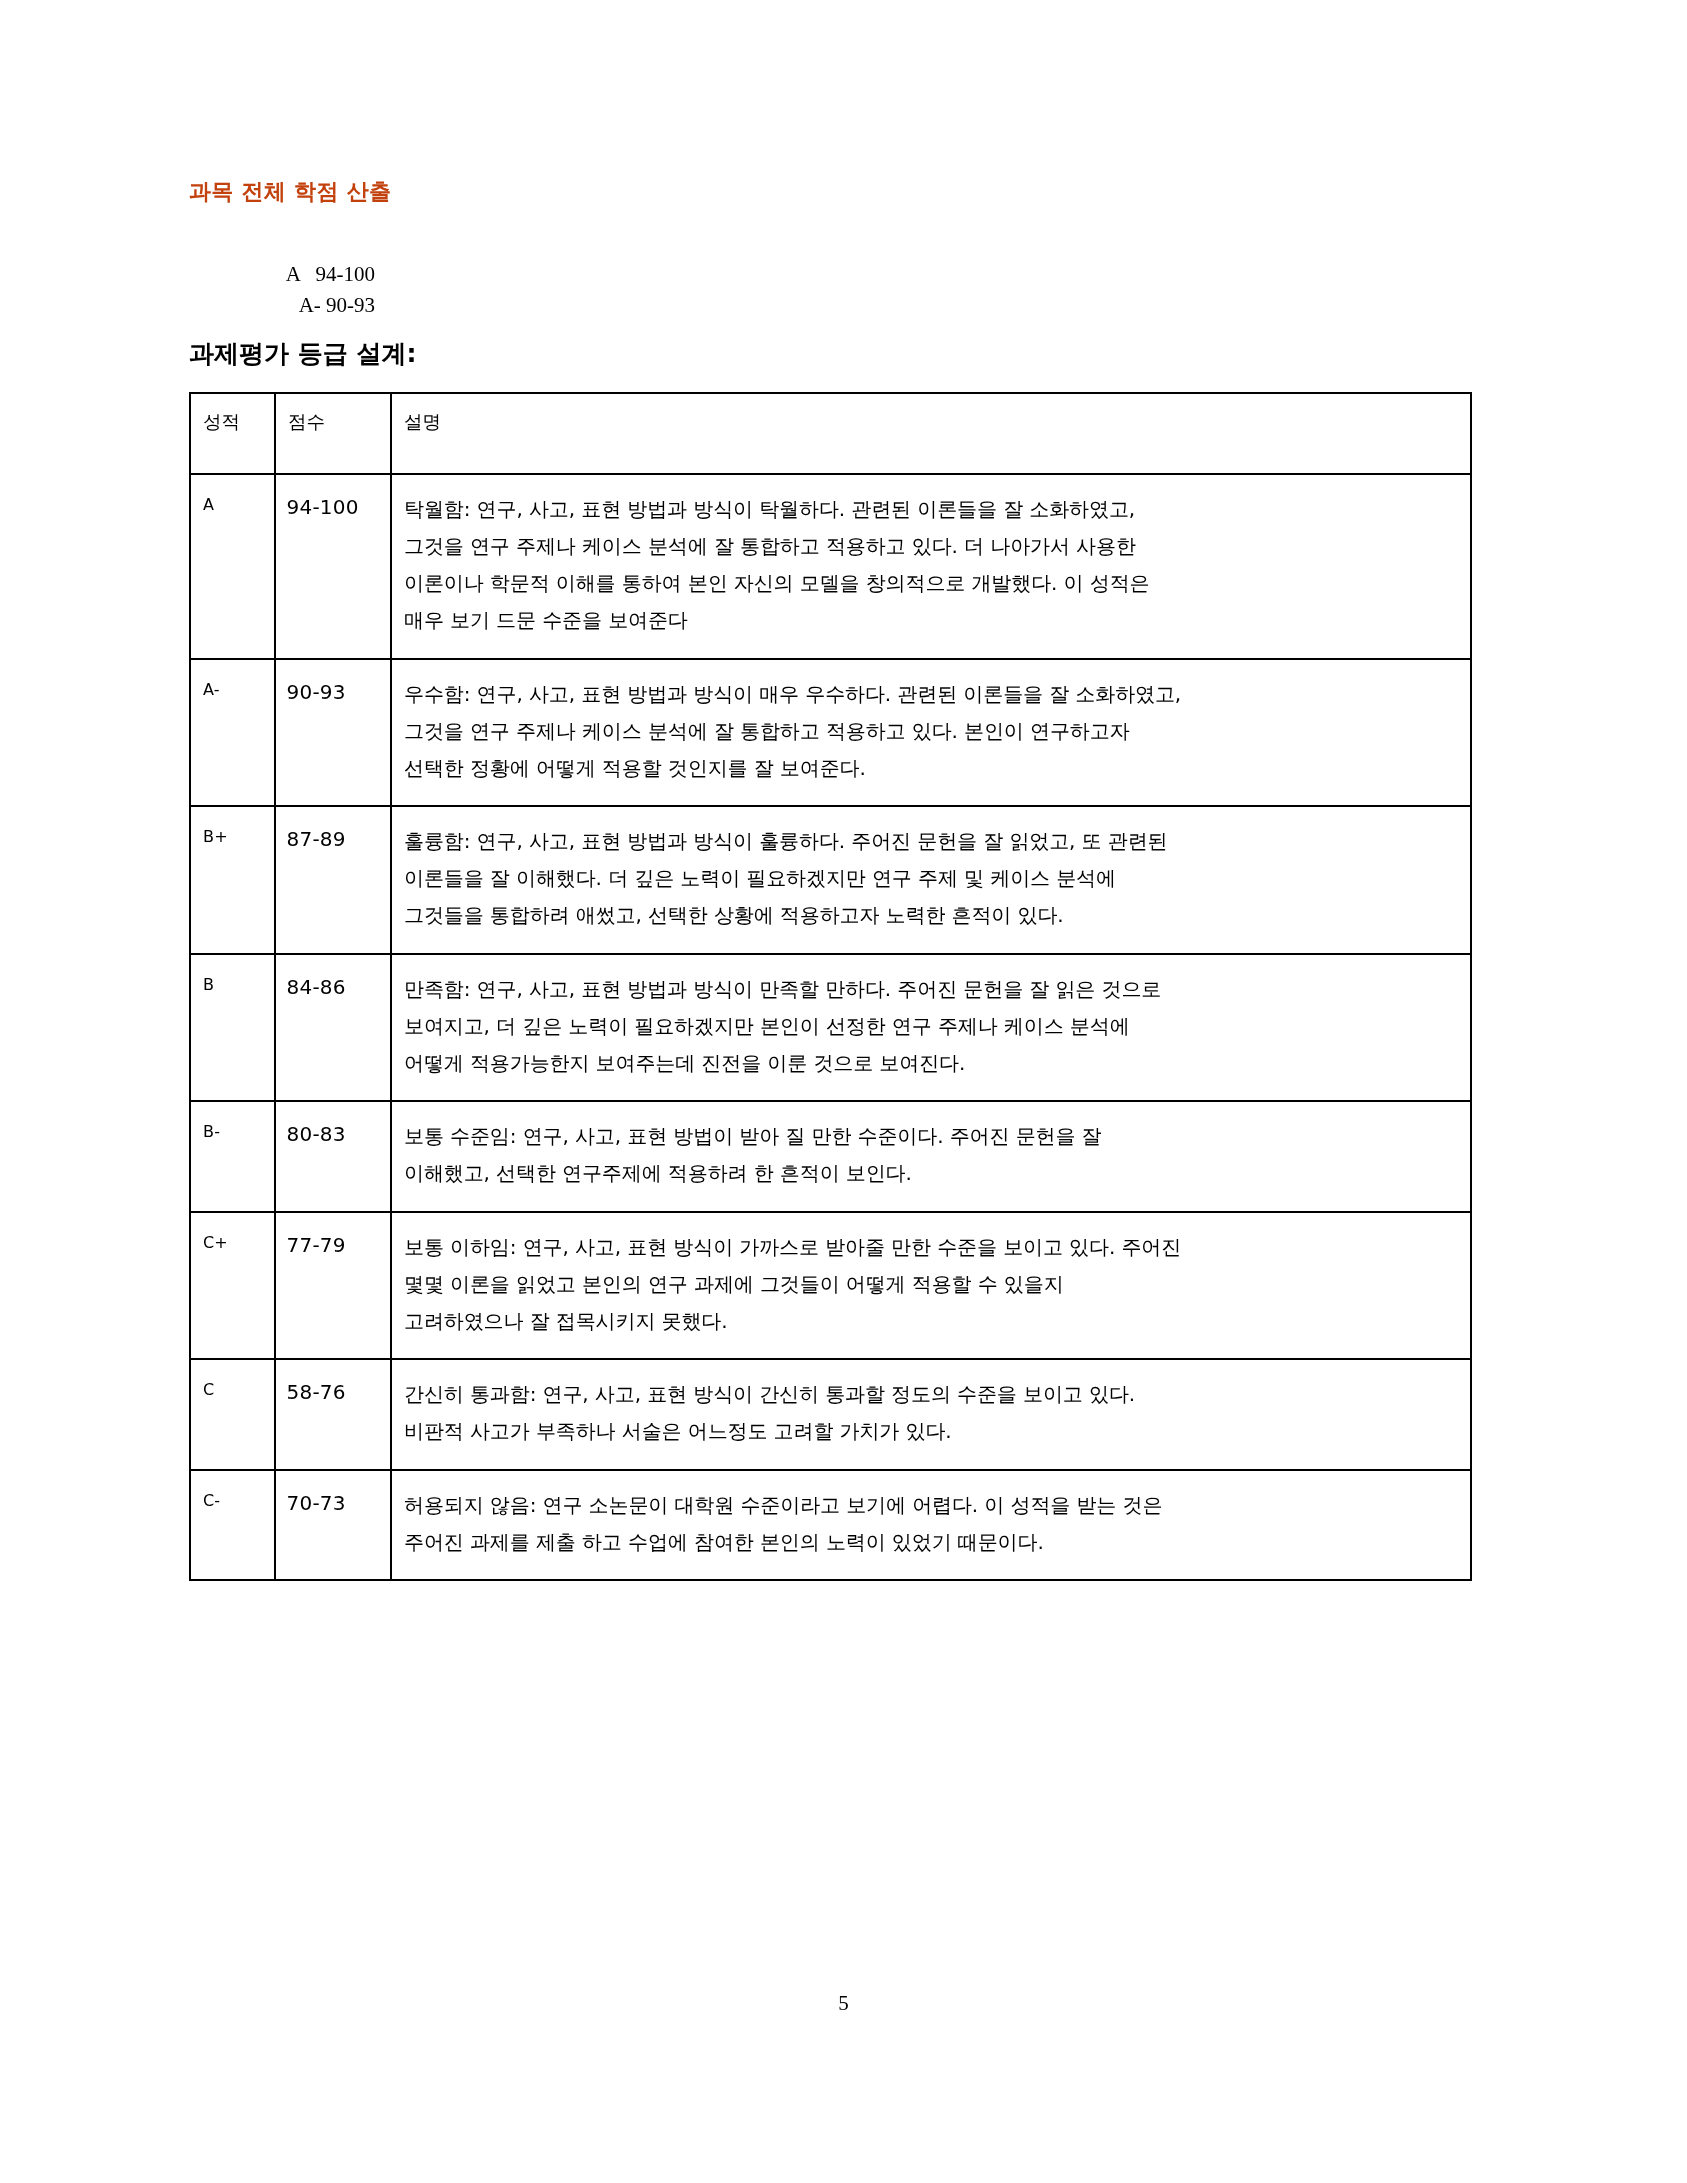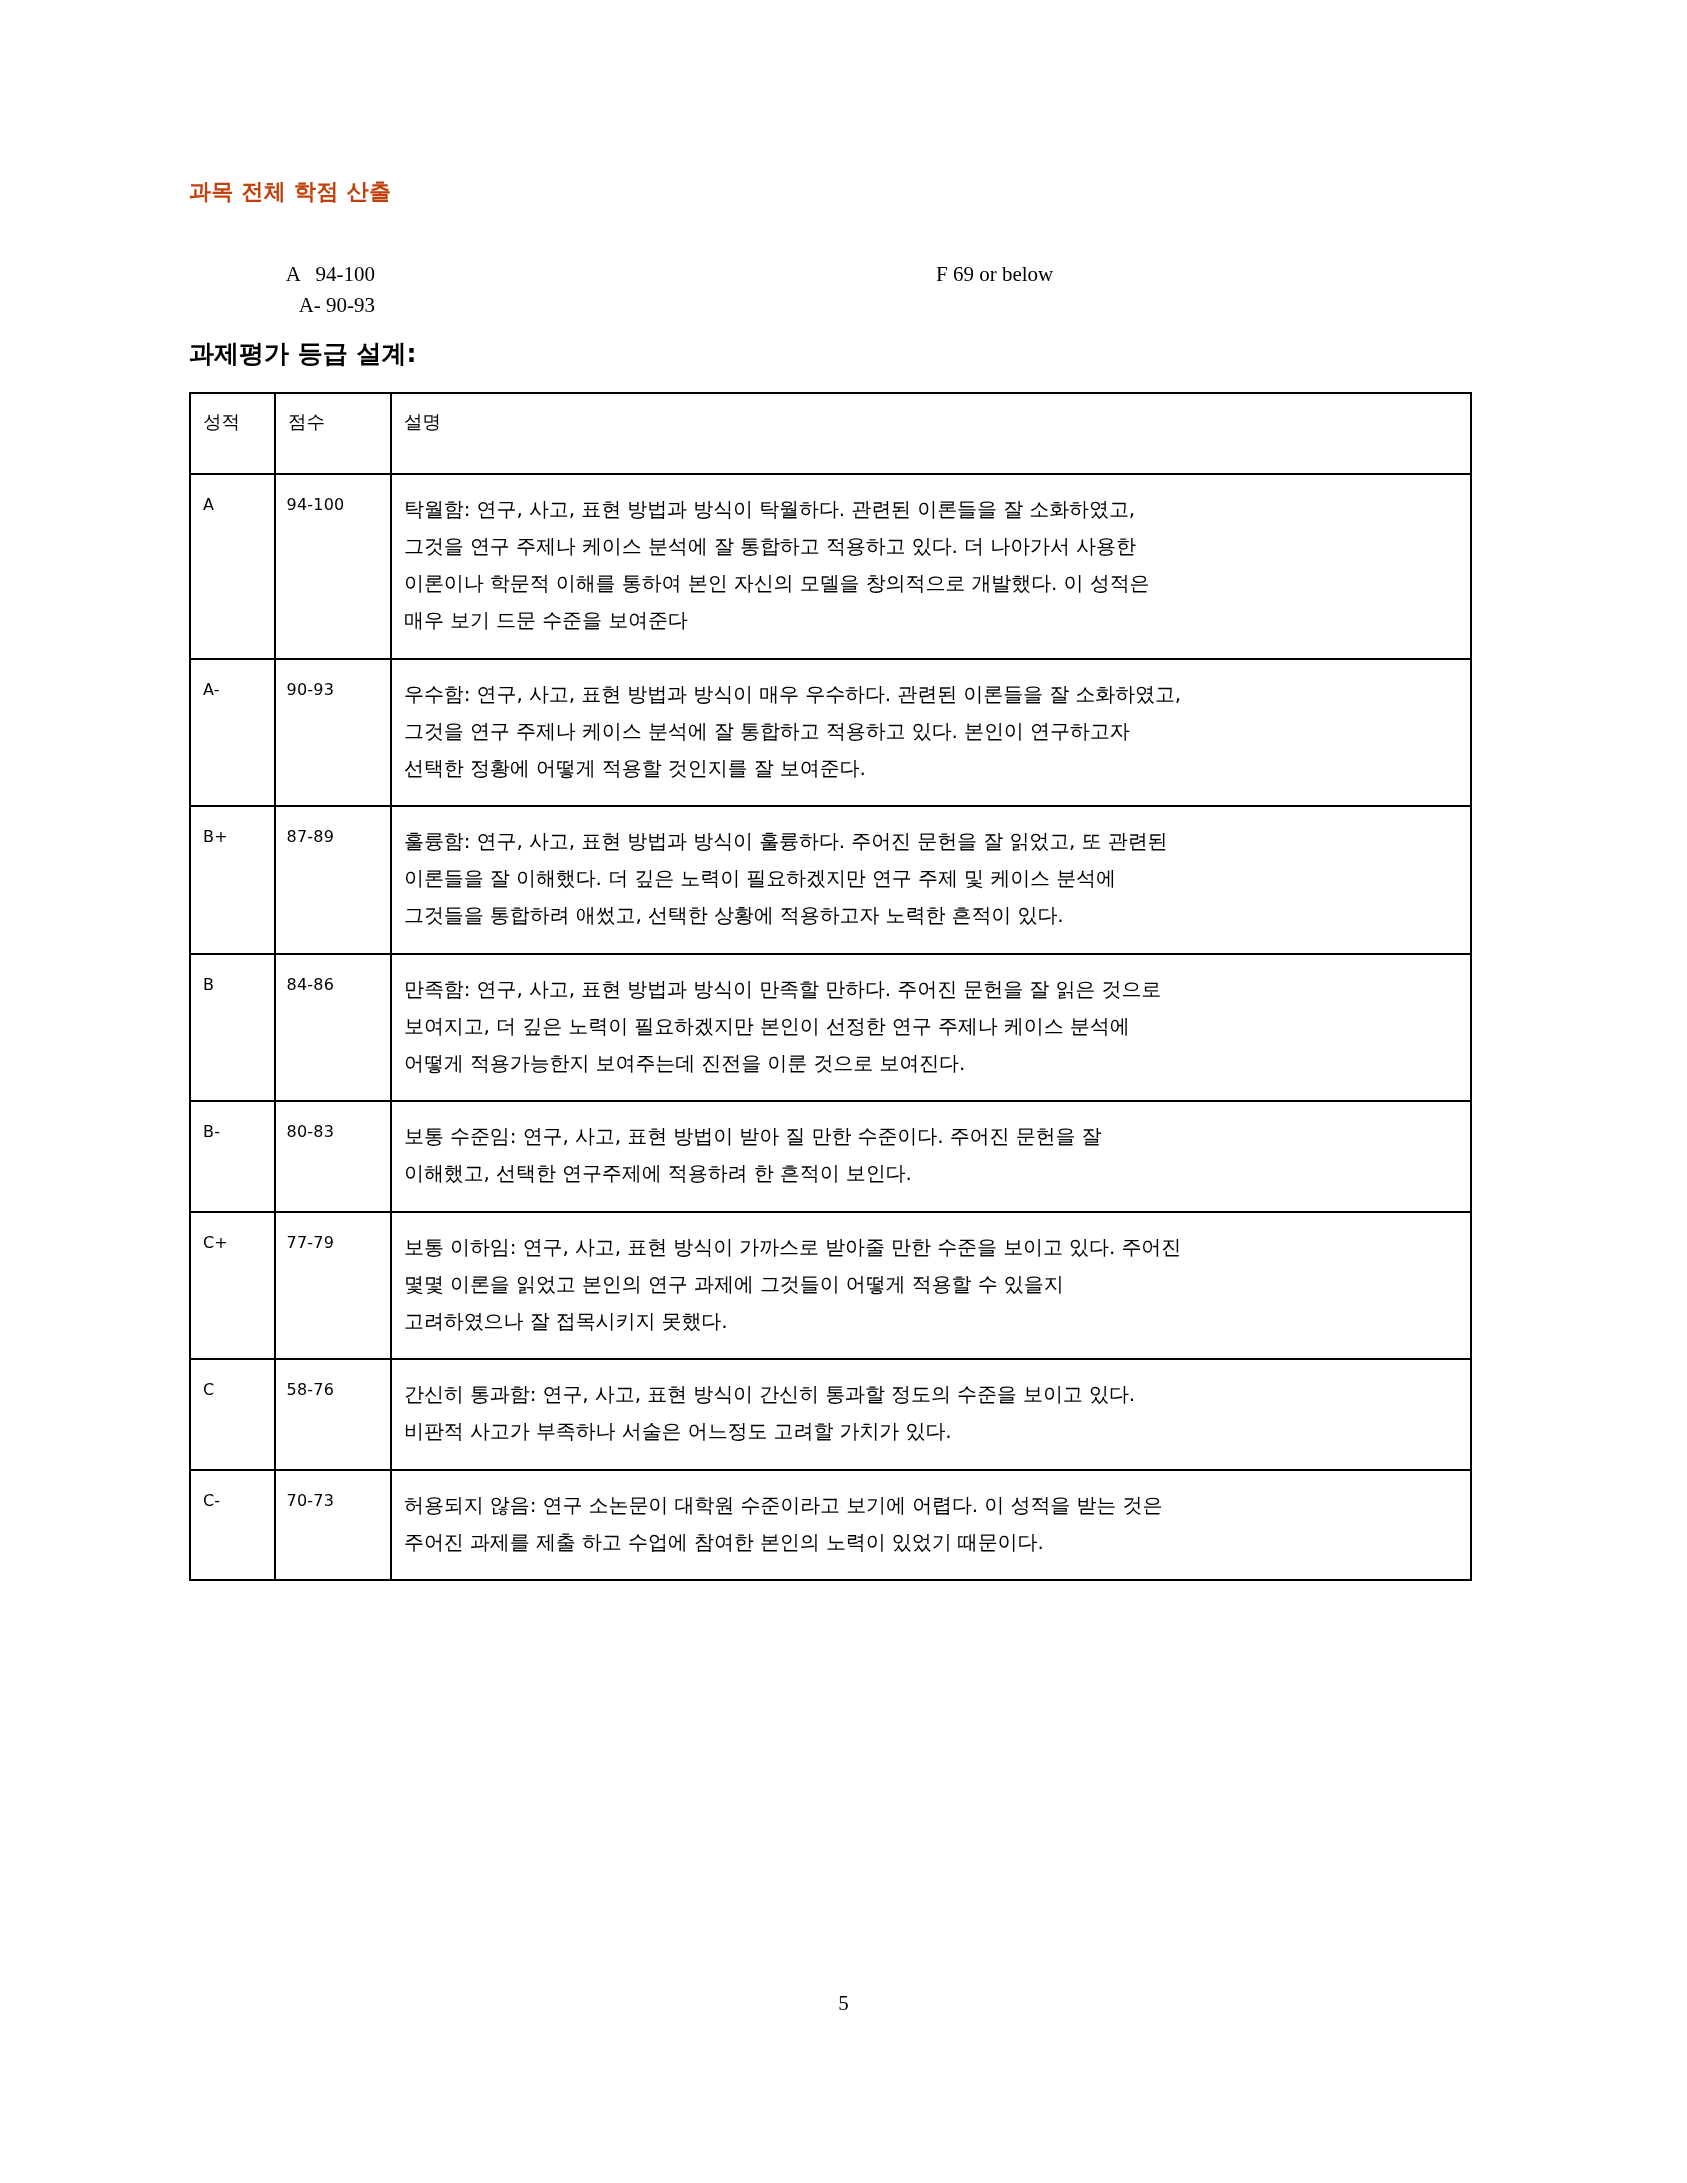--- a/index.html
+++ b/index.html
@@ -98,21 +98,21 @@
     padding: 14.6px 12px 26.5px 12px;
     height: 38px;
   }
 
   .cell-grade {
     font-size: 16px;
     padding: 20px 0 20px 12px;
     letter-spacing: 0.2px;
   }
   .cell-score {
-    font-size: 16px;
+    font-size: 20px;
     padding: 20px 0 20px 10.6px;
     letter-spacing: 0.2px;
   }
   .cell-desc {
     font-size: 20px;
     line-height: 37px;
     padding: 16px 9.3px 18.5px 12px;
     letter-spacing: -0.1px;
   }
   .cell-desc .line {
@@ -136,23 +136,20 @@
 
 <div class="page">
   <div class="content">
 
     <h1 class="section-heading">과목 전체 학점 산출</h1>
 
     <div class="scale">
       <div class="scale-col c1">
         <span class="scale-line">A   94-100</span>
         <span class="scale-line">A- 90-93</span>
-      </div>
-      <div class="scale-col c4">
-        <span class="scale-line">F 69 or below</span>
       </div>
     </div>
 
     <h2 class="section-heading-2">과제평가 등급 설계:</h2>
 
     <table class="grade-table">
       <colgroup>
         <col class="c-grade">
         <col class="c-score">
         <col class="c-desc">

